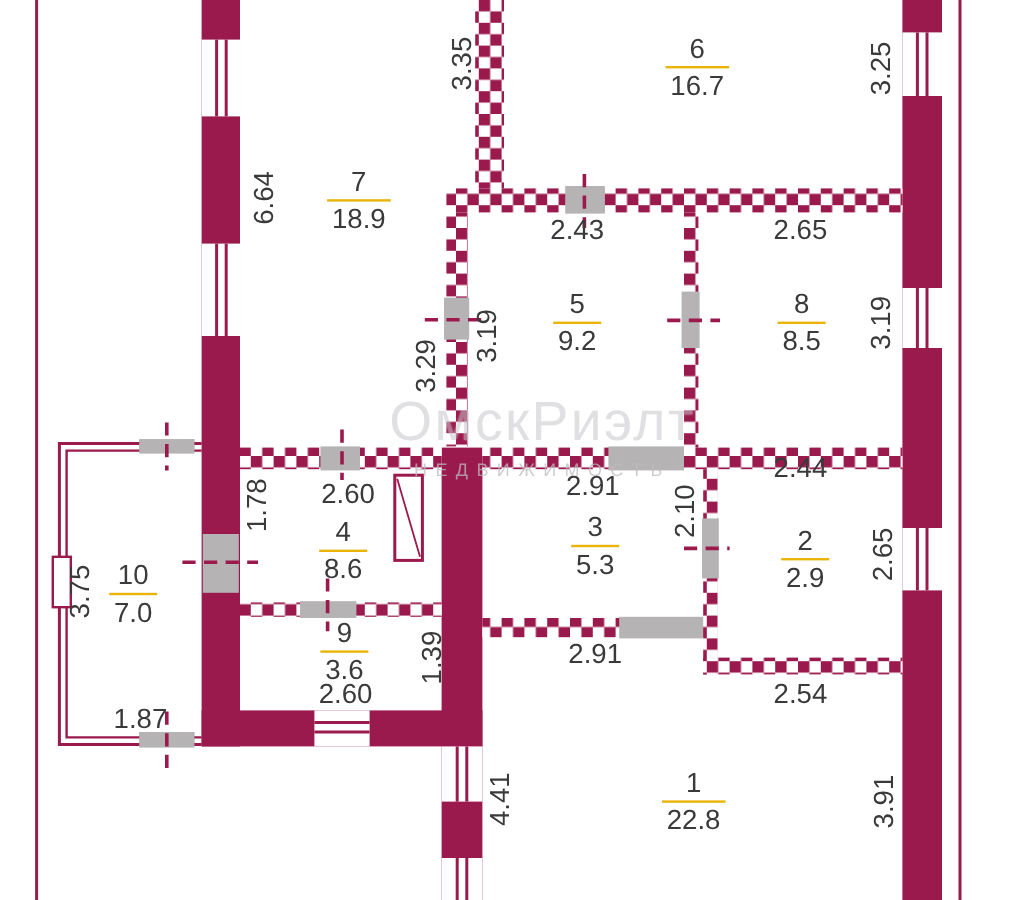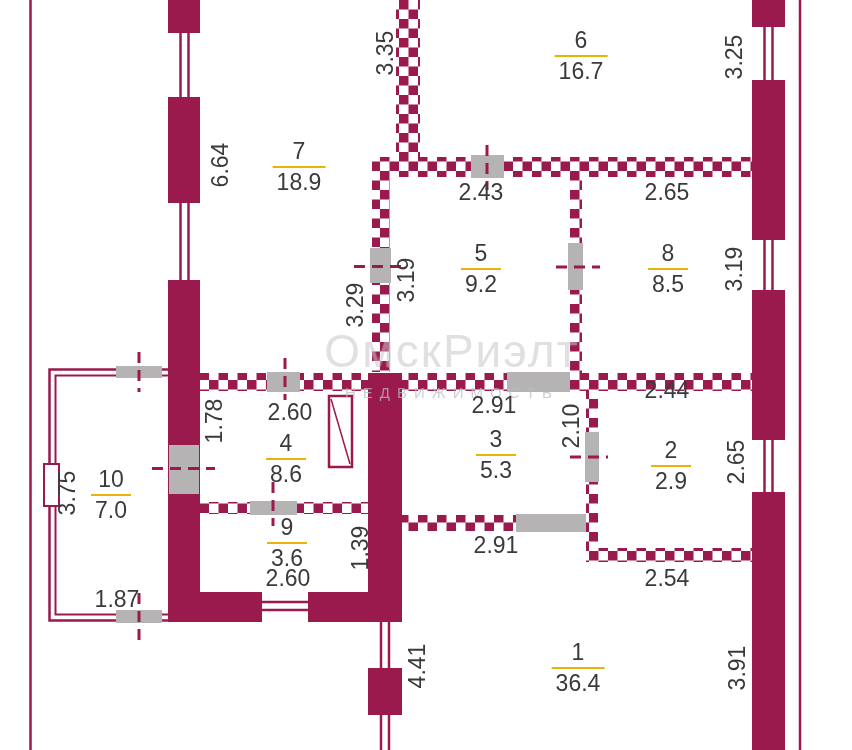--- a/index.html
+++ b/index.html
@@ -188,21 +188,21 @@
   <div class="room" style="left:111px;top:495px">
     <span class="num">10</span>
     <span class="area">7.0</span>
   </div>
   <div class="room" style="left:287px;top:543px">
     <span class="num">9</span>
     <span class="area">3.6</span>
   </div>
   <div class="room" style="left:578px;top:668px">
     <span class="num">1</span>
-    <span class="area">36.4</span>
+    <span class="area">22.8</span>
   </div>
 
   <div class="lbl v" style="left:220px;top:165px">6.64</div>
   <div class="lbl v" style="left:385px;top:53px">3.35</div>
   <div class="lbl v" style="left:734px;top:57px">3.25</div>
   <div class="lbl" style="left:481px;top:192px">2.43</div>
   <div class="lbl" style="left:667px;top:192px">2.65</div>
   <div class="lbl v" style="left:355px;top:305px">3.29</div>
   <div class="lbl v" style="left:406px;top:280px">3.19</div>
   <div class="lbl v" style="left:734px;top:269px">3.19</div>

